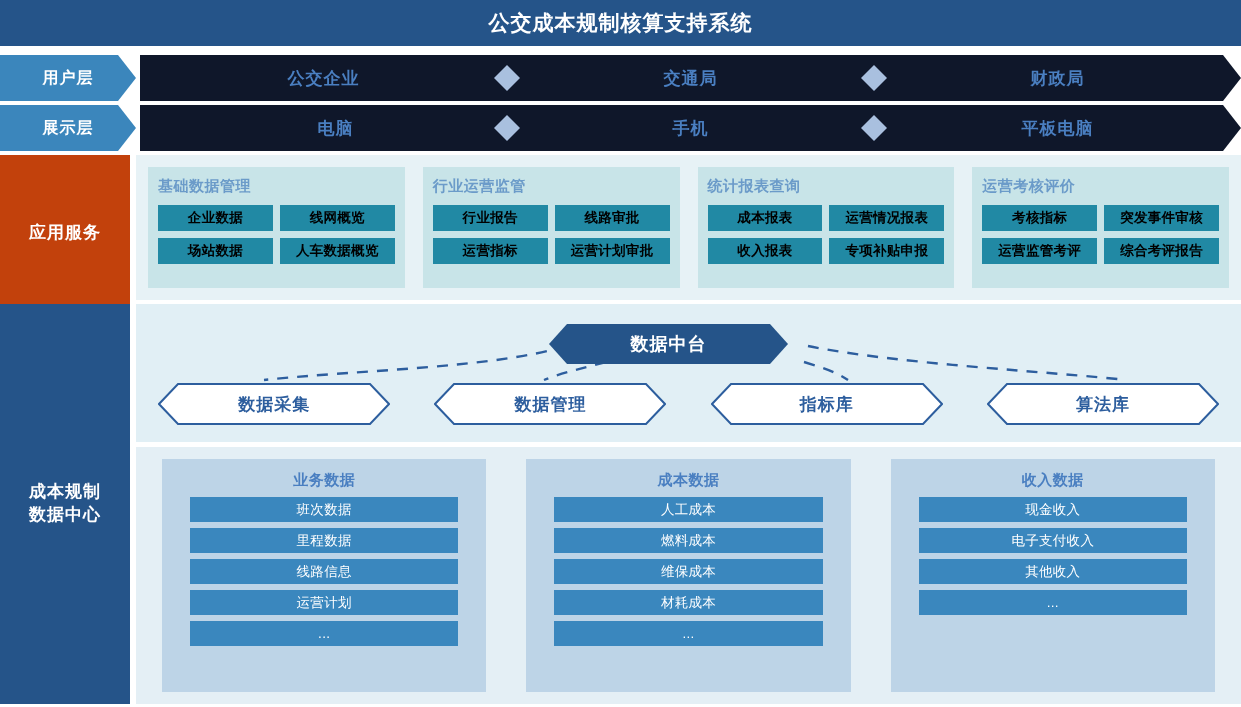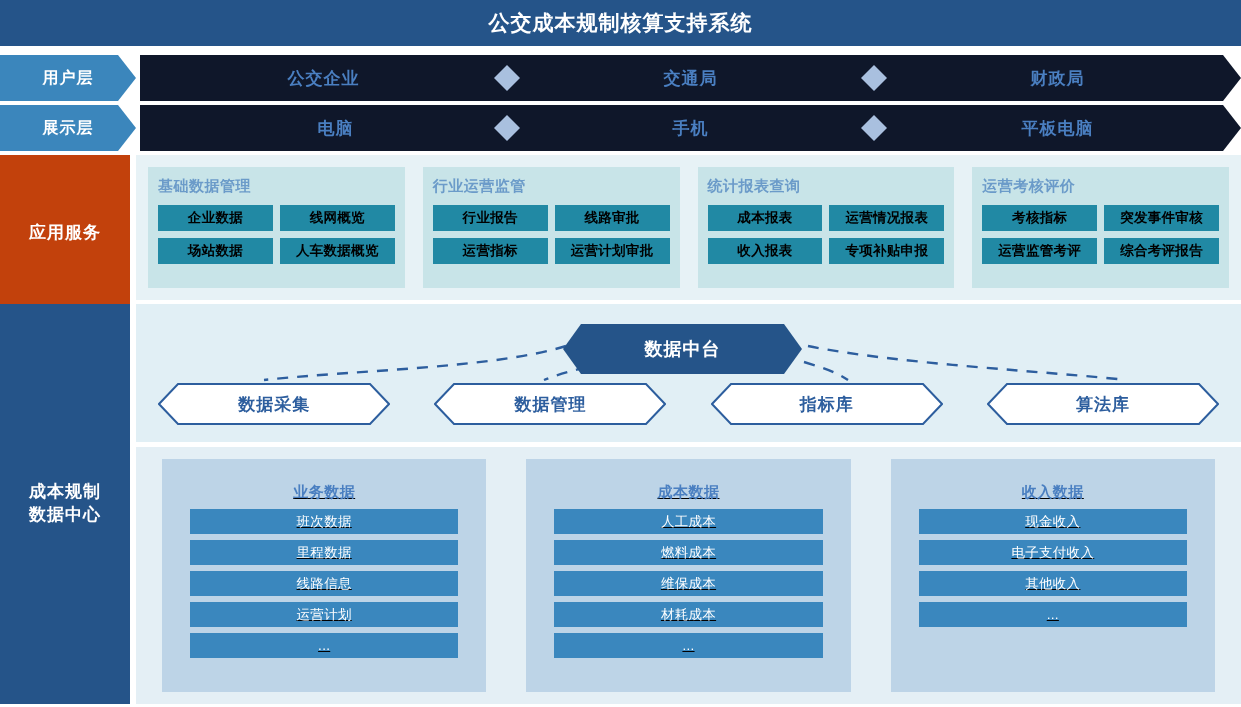--- a/index.html
+++ b/index.html
@@ -86,21 +86,21 @@
     height:26px;display:flex;align-items:center;justify-content:center;
     white-space:nowrap;letter-spacing:.3px;
   }
 
   
   .mid-band{
     position:absolute;left:136px;top:304px;width:1105px;height:138px;
     background:#E1EFF5;
   }
   .hub{
-    position:absolute;left:427px;top:20px;width:239px;height:50px;
+    position:absolute;left:413px;top:20px;width:239px;height:40px;
     background:#255489;
     clip-path:polygon(18px 0, 221px 0, 239px 50%, 221px 100%, 18px 100%, 0 50%);
     display:flex;align-items:center;justify-content:center;
     z-index:3;
   }
   .hub span{color:#ffffff;font-size:18px;font-weight:bold;letter-spacing:1px;}
 
   .hexes{
     position:absolute;left:0;top:78px;width:1105px;height:44px;
     display:flex;align-items:center;justify-content:space-around;
@@ -122,21 +122,21 @@
     position:absolute;left:136px;top:447px;width:1105px;height:257px;
     background:#E4EFF5;
   }
   .dc-cards{
     position:absolute;left:26px;top:12px;right:26px;bottom:12px;
     display:flex;gap:40px;
   }
   .dc-card{
     flex:1;background:#BDD4E7;
     display:flex;flex-direction:column;align-items:center;
-    padding:24px 28px 12px;box-sizing:border-box;text-decoration:underline;
+    padding:12px 28px 12px;box-sizing:border-box;
   }
   .dc-card .card-title{
     color:#4A7FC1;font-size:15px;font-weight:bold;margin-bottom:7px;letter-spacing:.5px;
   }
   .dc-list{display:flex;flex-direction:column;gap:6px;width:100%;}
   .dc-item{
     background:#3A87BE;color:#ffffff;
     font-size:13.5px;height:25px;
     display:flex;align-items:center;justify-content:center;letter-spacing:.3px;
   }

